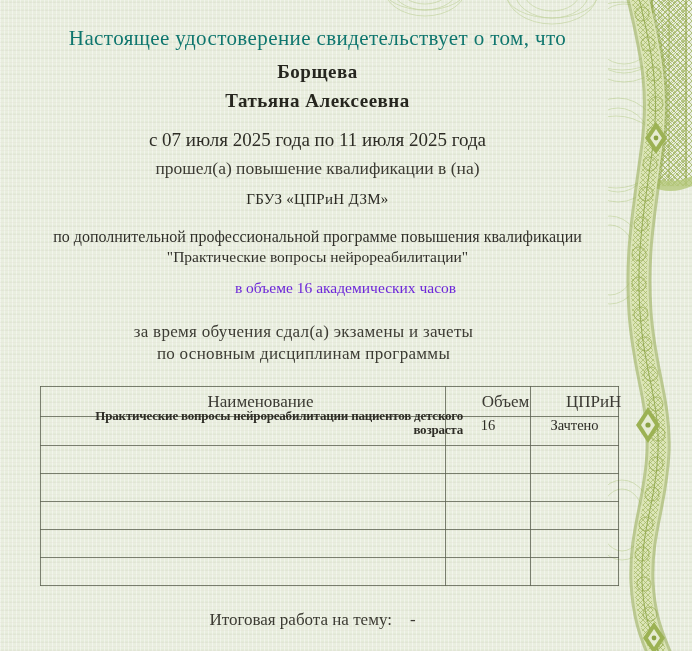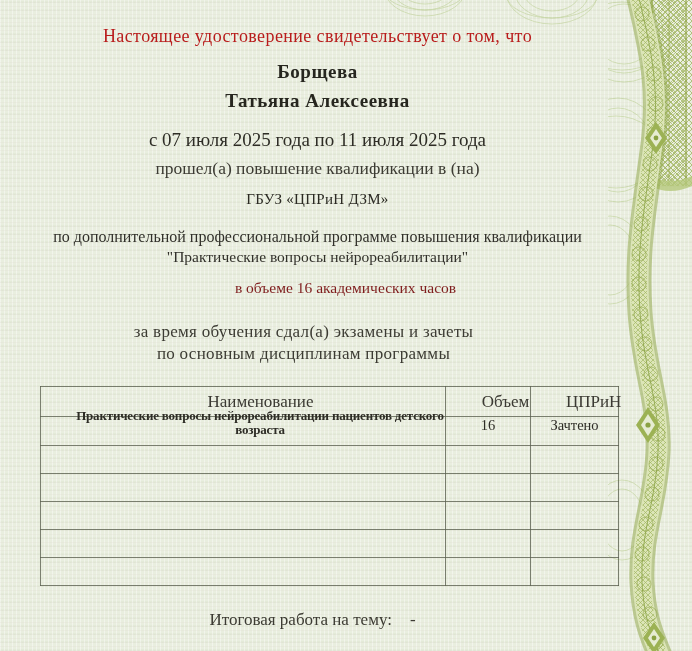--- a/index.html
+++ b/index.html
@@ -10,48 +10,48 @@
     background-color:#e9eedf;
     background-image:
       repeating-linear-gradient(0deg, rgba(205,190,182,0.10) 0 1px, rgba(0,0,0,0) 1px 4px),
       repeating-linear-gradient(90deg, rgba(255,255,255,0.40) 0 1px, rgba(0,0,0,0) 1px 4px),
       repeating-linear-gradient(0deg, rgba(188,204,168,0.12) 0 2px, rgba(0,0,0,0) 2px 8px);
     position:relative;
   }
   .page{position:absolute;inset:0;}
   .content{position:absolute;left:0;top:0;width:635px;height:651px;}
   .line{position:absolute;left:0;width:635px;text-align:center;white-space:nowrap;}
-  .intro        {top:26px;  font-size:18px;   letter-spacing:0.4px; color:#b91c1c;text-align:center;}
+  .intro        {top:26px;  font-size:21px;   letter-spacing:0.4px; color:#0f766e;text-align:center;}
   .surname      {top:61px;  font-size:19px;   font-weight:bold; color:#26261f; letter-spacing:0.5px;}
   .patronymic   {top:90px;  font-size:19px;   font-weight:bold; color:#26261f; letter-spacing:0.5px;}
   .period       {top:129px; font-size:19px;   color:#2e2d26;}
   .action       {top:158px; font-size:17.5px; color:#3c3b33;}
   .org          {top:191px; font-size:15px;   color:#2b2a23; letter-spacing:0.3px;}
   .prog-line    {top:228px; font-size:16px; color:#31302a;}
   .prog-name    {top:248px; font-size:15.5px; color:#31302a;}
-  .hours        {top:279px; font-size:15.5px; color:#7f1d1d; transform:translateX(28px);}
+  .hours        {top:279px; font-size:15.5px; color:#6d28d9; transform:translateX(28px);}
   .exam1        {top:322px; font-size:17px;   letter-spacing:0.3px; color:#3c3b33; transform:translateX(-14px);}
   .exam2        {top:344px; font-size:17px;   letter-spacing:0.3px; color:#3c3b33; transform:translateX(-14px);}
   .final        {top:610px; font-size:17px;   color:#3c3b33; transform:translateX(-5px);}
   .final .dash{display:inline-block;margin-left:18px;}
 
   table.marks{
     position:absolute;left:40px;top:386px;width:578px;
     border-collapse:collapse;table-layout:fixed;
   }
   table.marks th, table.marks td{
     border:1px solid rgba(92,97,81,0.80);
     padding:0; margin:0; background:transparent;
   }
   col.c-name{width:405px;} col.c-vol{width:85px;} col.c-grade{width:88px;}
   tr.hdr th{height:29px;font-weight:normal;font-size:17px;color:#3a3932;vertical-align:middle;padding-left:35px;}
   tr.row1 td{height:28px;vertical-align:top;}
   tr.empty td{height:27px;}
   .course-name{
-    margin-top:-8px;margin-left:24px;text-align:center;
+    margin-top:-8px;margin-left:32px;text-align:right;
     font-size:13px;font-weight:bold;line-height:14px;
     letter-spacing:-0.2px;color:#2e2d26;width:390px;
   }
   .cell-vol{font-size:14.5px;text-align:center;padding-top:3px;color:#2e2d26;}
   .cell-grade{font-size:14.5px;text-align:center;padding-top:3px;color:#2e2d26;}
 
   svg.top-arcs{position:absolute;left:0;top:0;pointer-events:none;}
   svg.border-art{position:absolute;right:0;top:0;pointer-events:none;}
 </style>
 </head>

